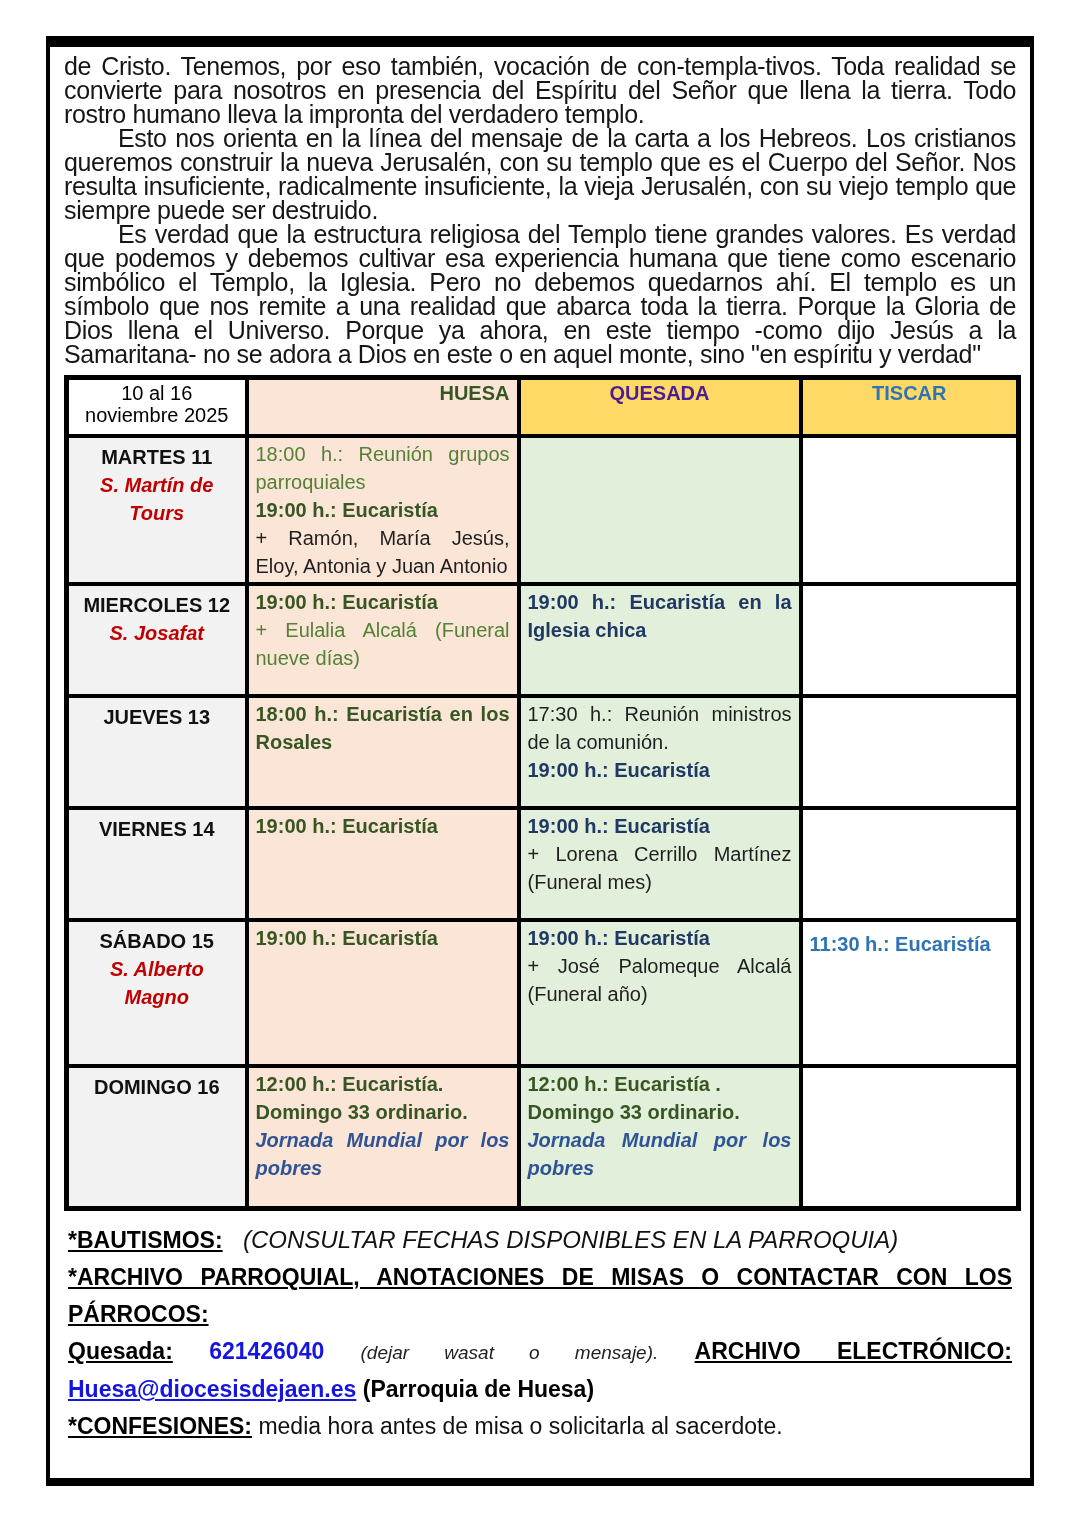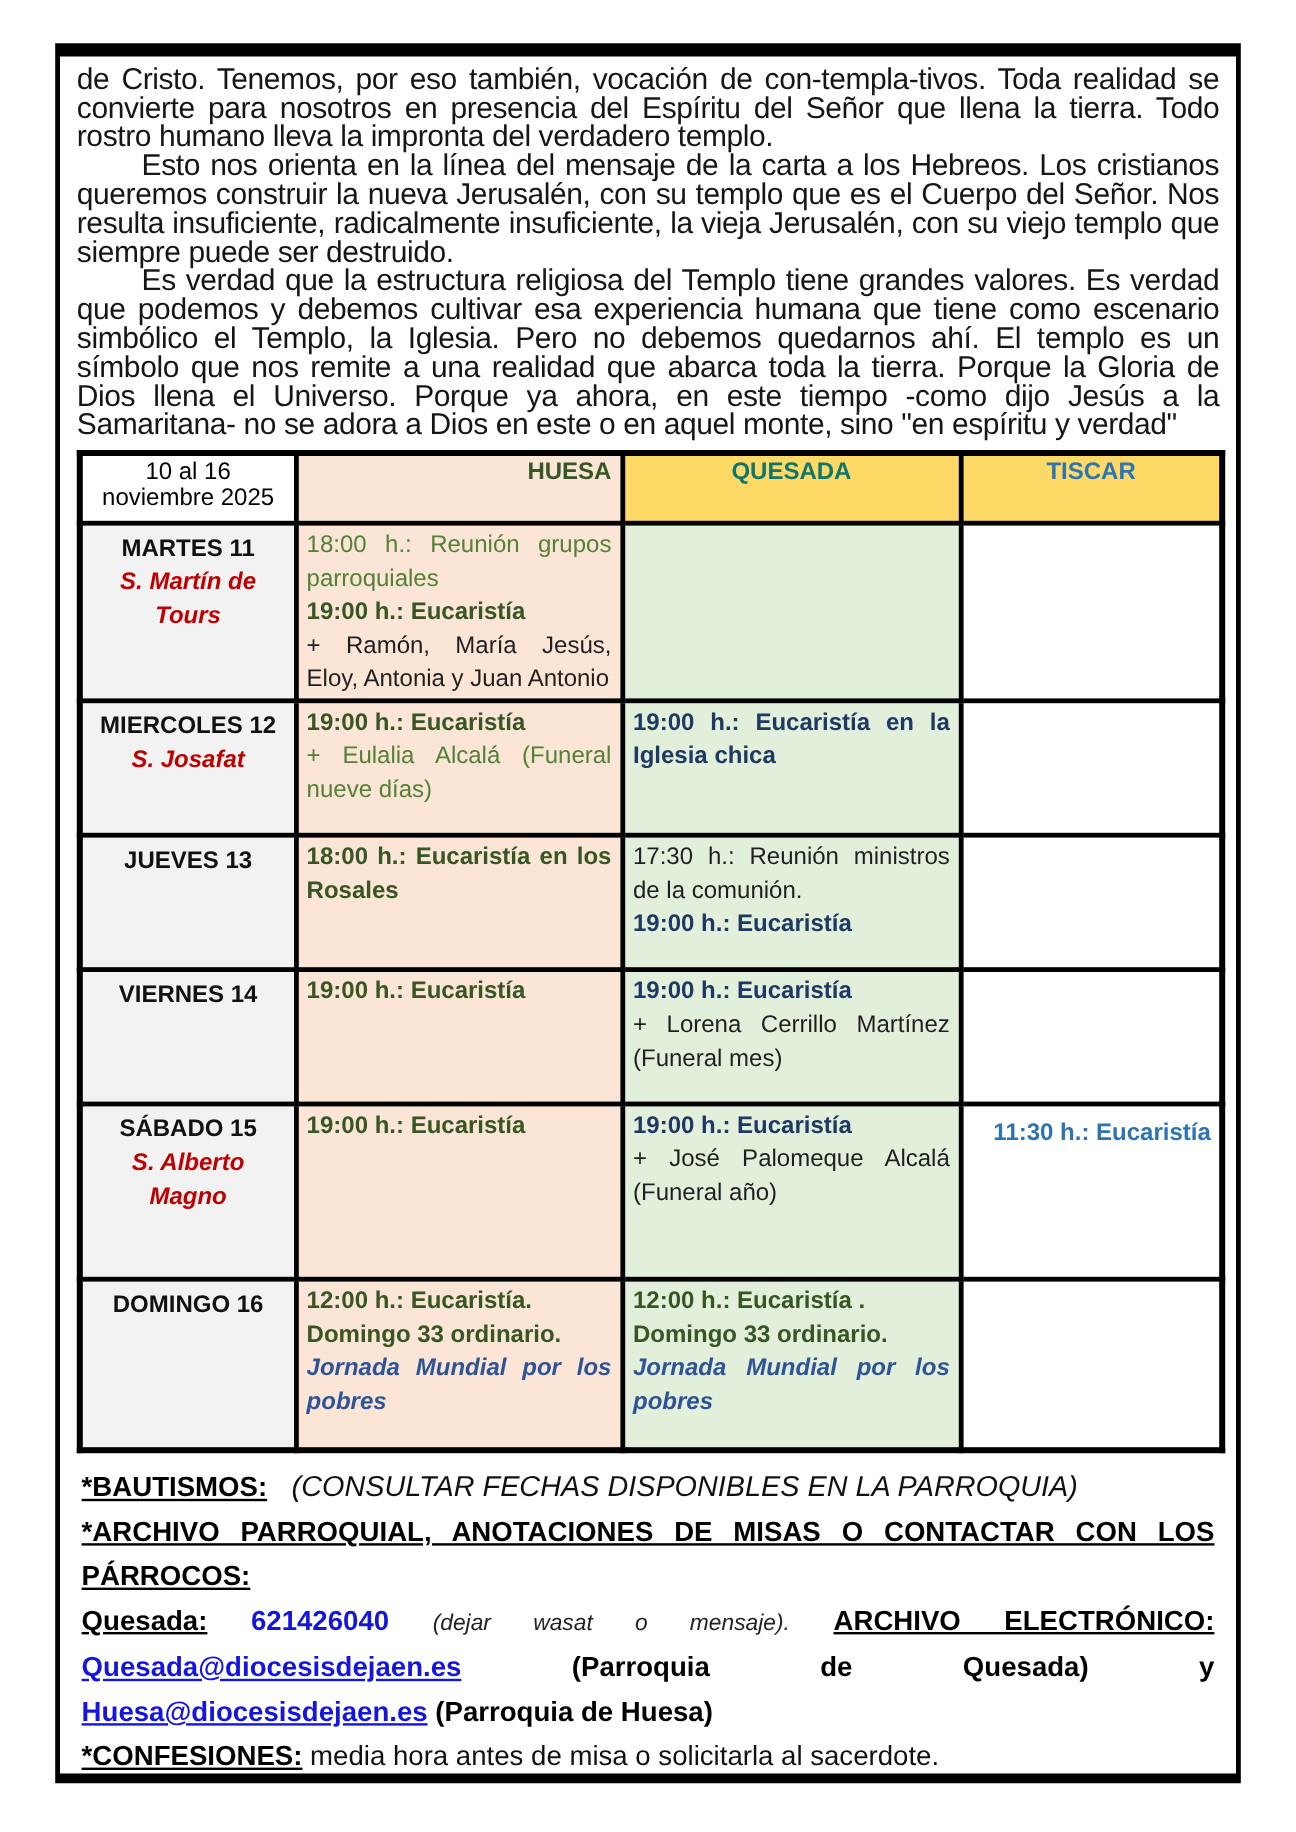--- a/index.html
+++ b/index.html
@@ -20,21 +20,21 @@
   table.sched {
     margin-top:9px; width:952px; table-layout:fixed;
     border-collapse:collapse; border:5px solid #000;
   }
   table.sched th, table.sched td {
     border:4px solid #000; vertical-align:top; padding:2px 7px;
     font-size:20px;
   }
   th.h-date   { background:#ffffff; color:#000; font-weight:normal; font-size:19px; line-height:22px; text-align:center; padding-top:6px;}
   th.h-huesa  { background:#fbe5d6; color:#375623; font-weight:bold; font-size:26px; text-align:right; }
-  th.h-quesada{ background:#ffd965; color:#0f766e; font-weight:bold; font-size:26px; text-align:center; }
+  th.h-quesada{ background:#ffd965; color:#4c1d95; font-weight:bold; font-size:26px; text-align:center; }
   th.h-tiscar { background:#ffd965; color:#2e74b5; font-weight:bold; font-size:26px; text-align:center; }
   td.cell-date   { background:#f2f2f2; text-align:center; }
   td.cell-huesa  { background:#fbe5d6; }
   td.cell-quesada{ background:#e2efda; }
   td.cell-tiscar { background:#ffffff; border-top:none; border-bottom:none; }
   tr.r5 td.cell-tiscar { border-top:2px solid #3a3a3a; border-bottom:2px solid #3a3a3a; padding-top:8px; }
   tr.hrow  { height:58px; }
   tr.r1 { height:144px; } tr.r2 { height:112px; } tr.r3 { height:112px; }
   tr.r4 { height:112px; } tr.r5 { height:146px; } tr.r6 { height:143px; }
   .day   { font-weight:bold; color:#111; line-height:28px; padding-top:3px; }
@@ -150,21 +150,21 @@
           <div class="saint">S. Alberto Magno</div>
         </td>
         <td class="cell-huesa">
           <div class="line t-greenb">19:00 h.: Eucaristía</div>
         </td>
         <td class="cell-quesada">
           <div class="line t-navyb">19:00 h.: Eucaristía</div>
           <div class="line t-black">+ José Palomeque Alcalá (Funeral año)</div>
         </td>
         <td class="cell-tiscar">
-          <div class="line t-blueb" style="text-align:right;">11:30 h.: Eucaristía</div>
+          <div class="line t-blueb" style="text-align:left;">11:30 h.: Eucaristía</div>
         </td>
       </tr>
 
       <tr class="r6">
         <td class="cell-date">
           <div class="day">DOMINGO 16</div>
         </td>
         <td class="cell-huesa">
           <div class="line t-greenb">12:00 h.: Eucaristía.</div>
           <div class="line t-greenb">Domingo 33 ordinario.</div>
@@ -188,24 +188,20 @@
       <div class="nline n2 jlast lbl">*ARCHIVO PARROQUIAL, ANOTACIONES DE MISAS O CONTACTAR CON LOS</div>
       <div class="nline n3 flexline">
         <span class="lbl">PÁRROCOS:</span>
       </div>
       <div class="nline n4 jlast">
         <span class="lbl">Quesada:</span>
         <span class="phone">621426040</span>
         <span class="phone-note">(dejar wasat o mensaje).</span>
         <span class="lbl">ARCHIVO ELECTRÓNICO:</span>
       </div>
-      <div class="nline n5 jlast">
-        <a class="email">Quesada@diocesisdejaen.es</a>
-        <span class="boldtxt">(Parroquia de Quesada) y</span>
-      </div>
       <div class="nline n6">
         <a class="email">Huesa@diocesisdejaen.es</a>
         <span class="boldtxt">(Parroquia de Huesa)</span>
       </div>
       <div class="nline n7">
         <span class="lbl">*CONFESIONES:</span>
         <span class="regtxt">media hora antes de misa o solicitarla al sacerdote.</span>
       </div>
     </div>
 

